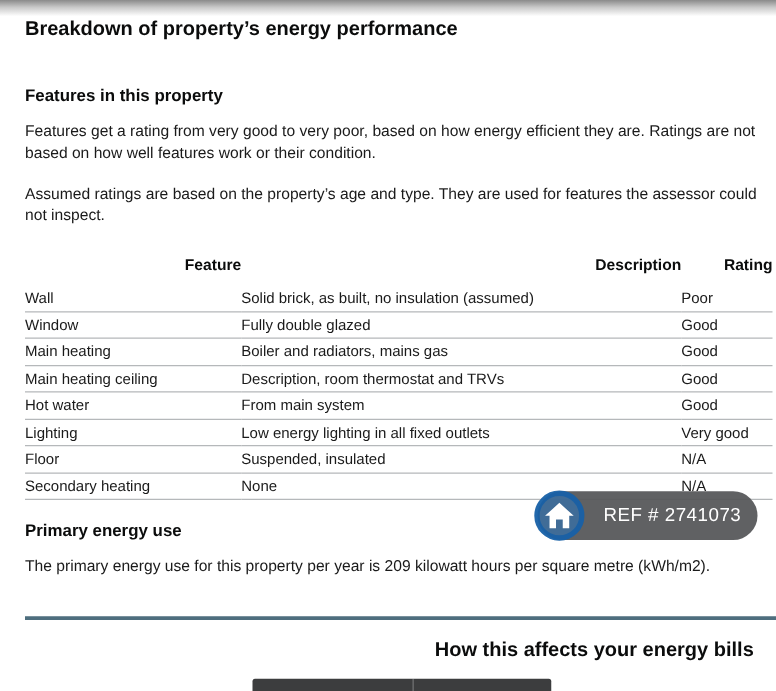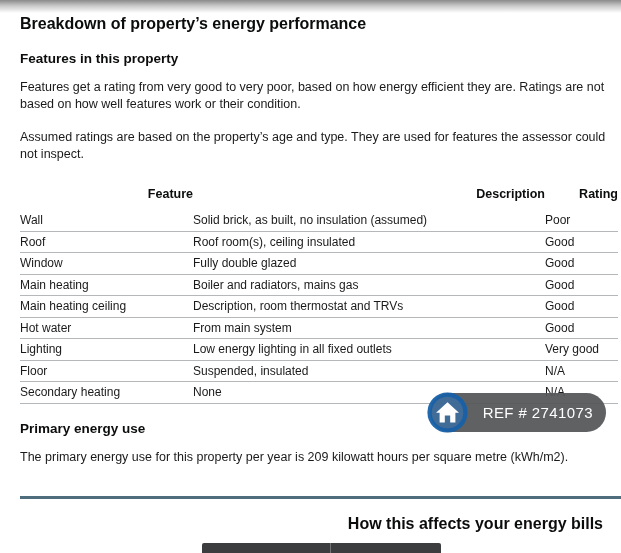--- a/index.html
+++ b/index.html
@@ -21,21 +21,21 @@
   }
 
   h1, h2, p { margin: 0; }
   .content { position: relative; padding: 0 18px 0 20px; }
 
   h1.main-title {
     padding-top: 14px;
     font-size: 16px; line-height: 19px; font-weight: bold; color: #0b0c0c;
   }
   h2.sub {
-    margin-top: 18px;
+    margin-top: 36px;
     font-size: 13.5px; line-height: 16px; font-weight: bold; color: #0b0c0c;
   }
   p.body-text {
     margin-top: 12px;
     width: 586px;
     font-size: 12.5px; line-height: 16.5px; color: #1a1a1a;
   }
   p.body-text + p.body-text { margin-top: 17px; }
 
   table.features {
@@ -127,25 +127,20 @@
           <th class="col-rating">Rating</th>
         </tr>
       </thead>
       <tbody id="features-tbody">
       <tr>
         <td class="col-feature">Wall</td>
         <td class="col-desc">Solid brick, as built, no insulation (assumed)</td>
         <td class="col-rating">Poor</td>
       </tr>
 
-      <tr>
-        <td class="col-feature">Roof</td>
-        <td class="col-desc">Roof room(s), ceiling insulated</td>
-        <td class="col-rating">Good</td>
-      </tr>
 
       <tr>
         <td class="col-feature">Window</td>
         <td class="col-desc">Fully double glazed</td>
         <td class="col-rating">Good</td>
       </tr>
 
       <tr>
         <td class="col-feature">Main heating</td>
         <td class="col-desc">Boiler and radiators, mains gas</td>

